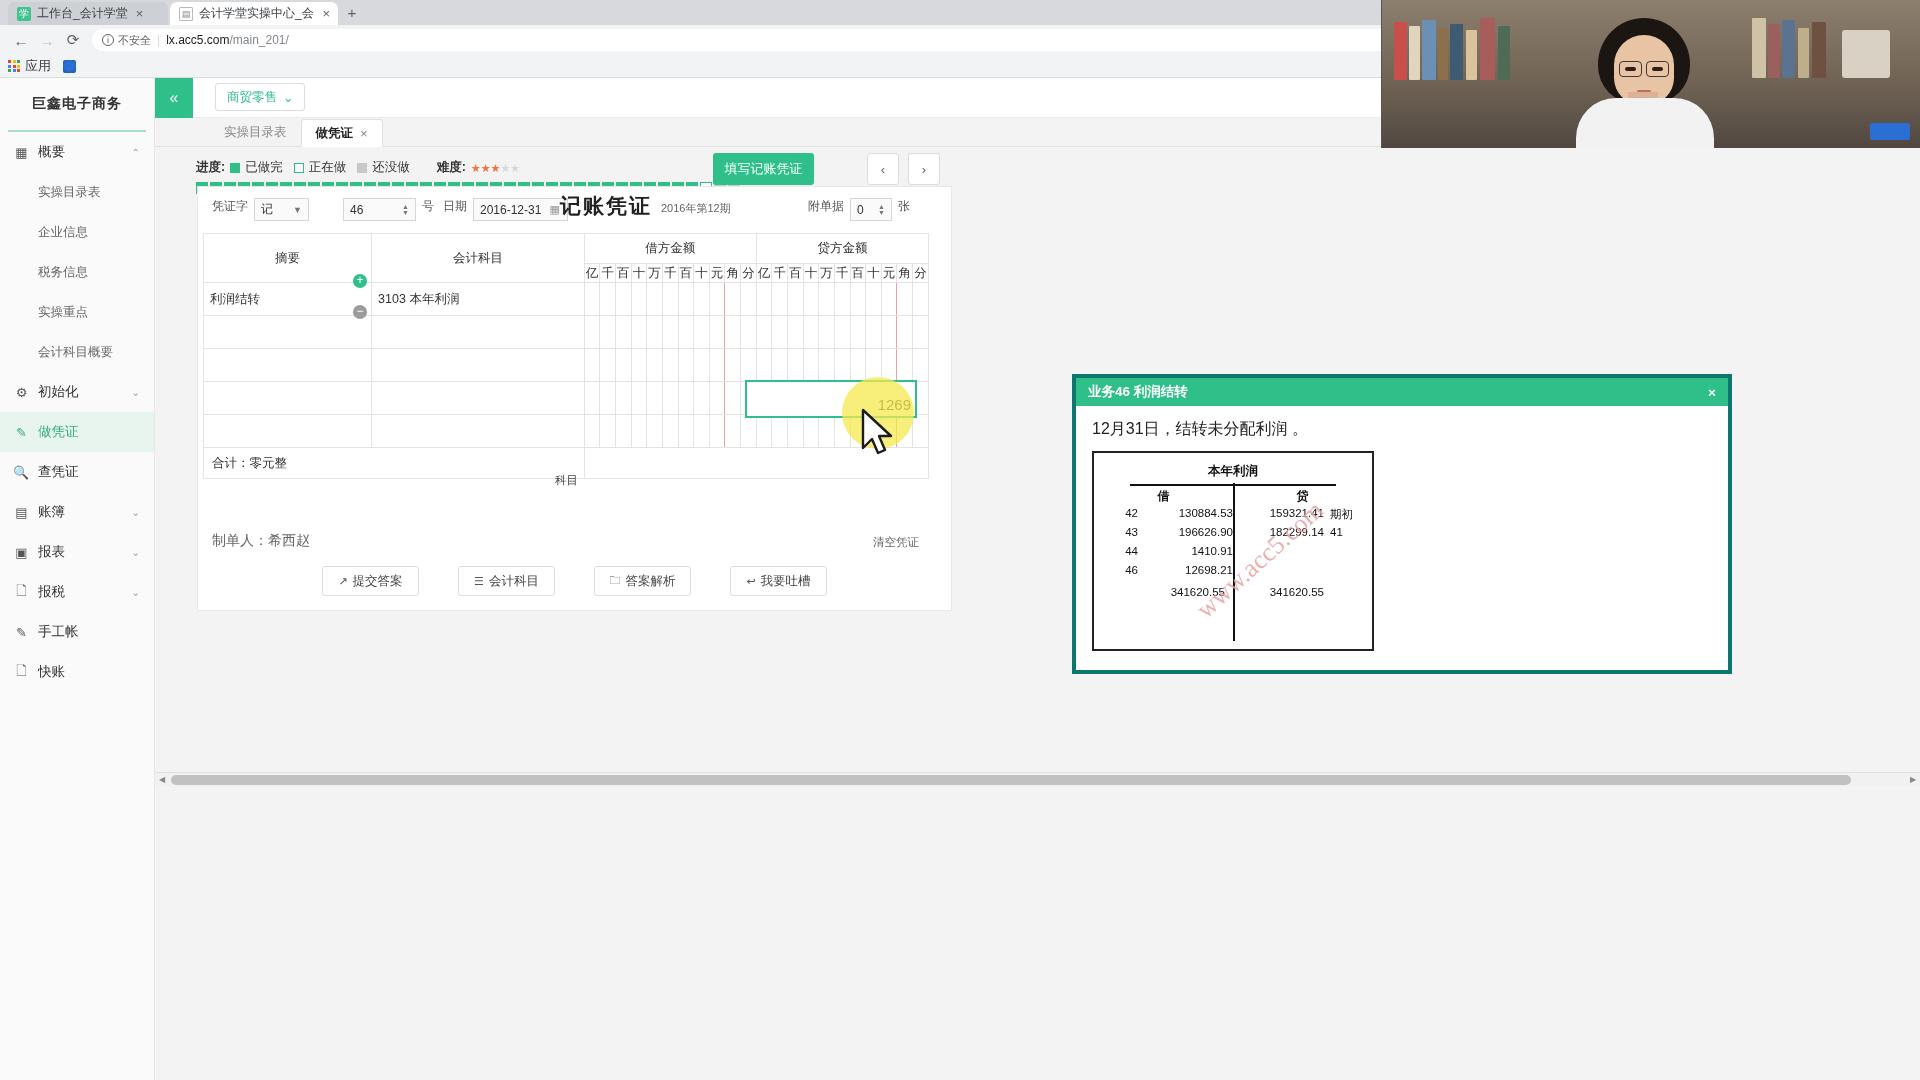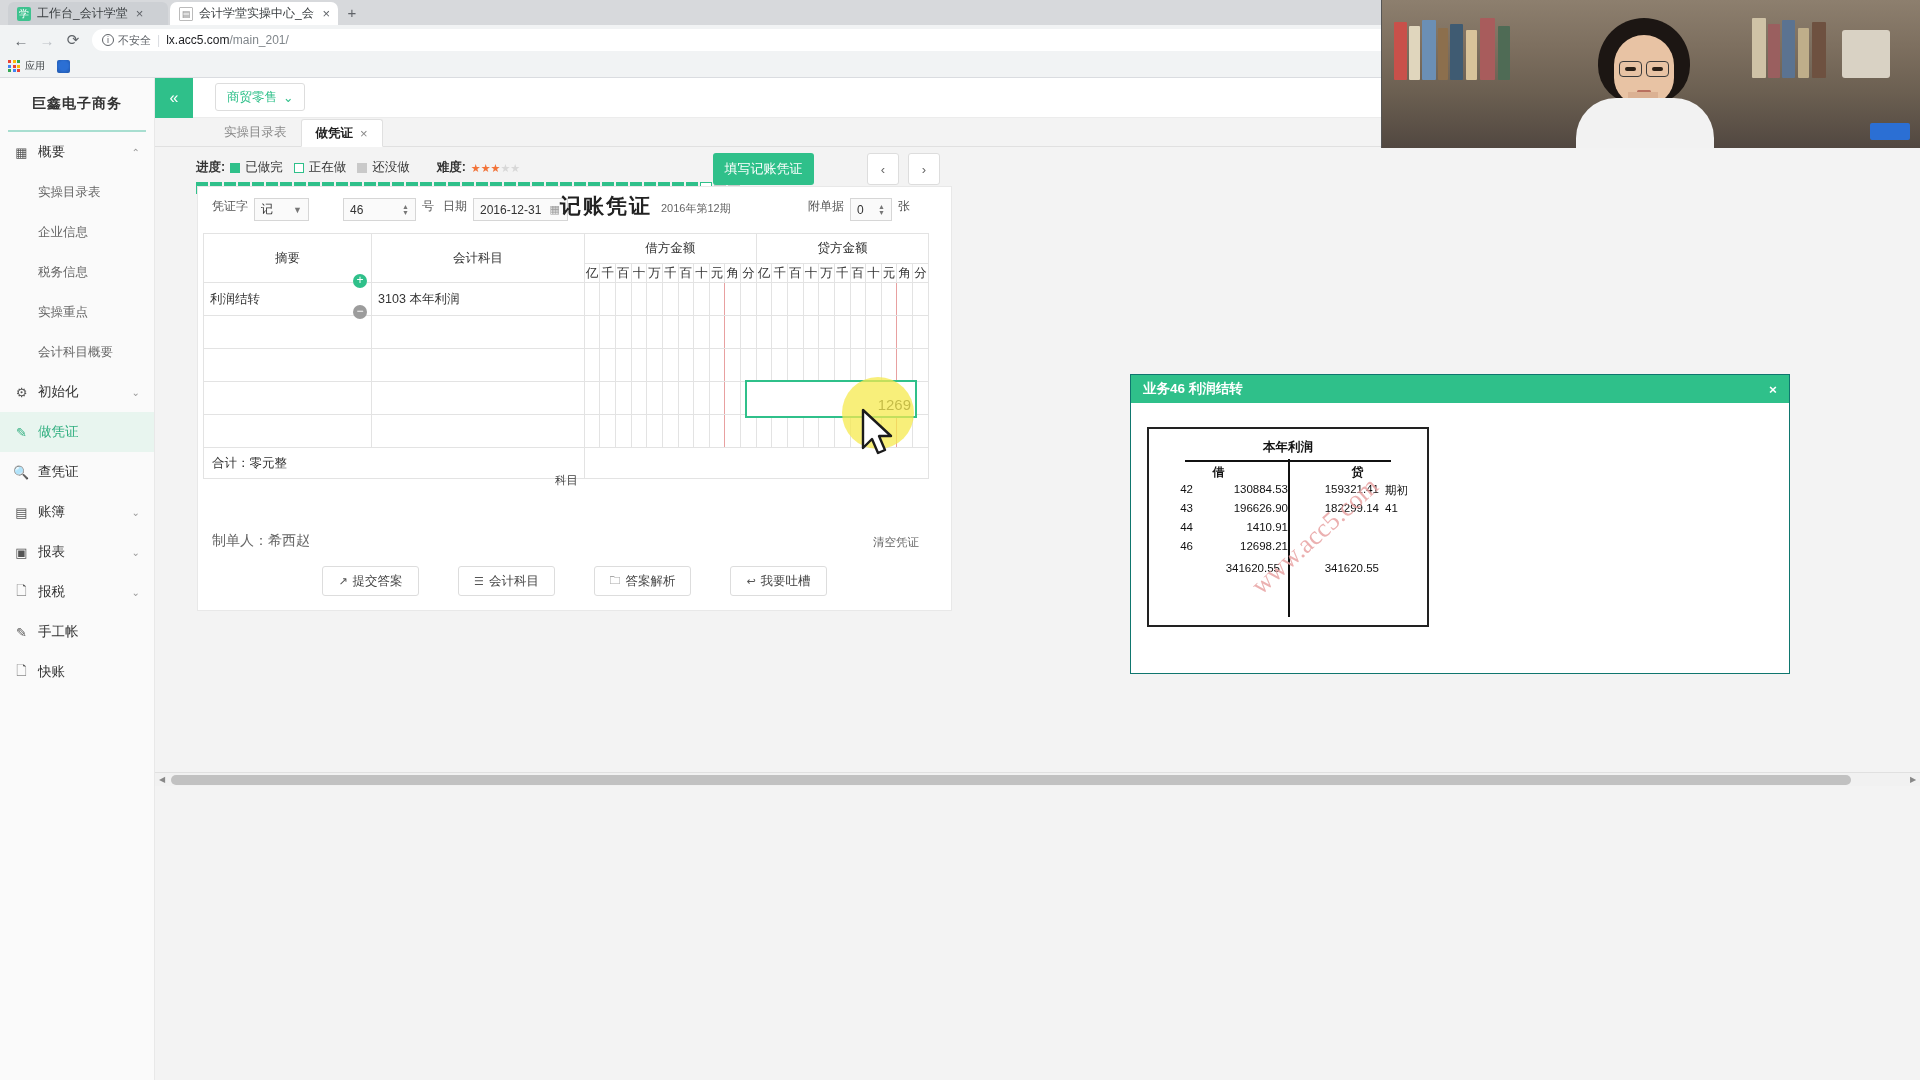--- a/index.html
+++ b/index.html
@@ -62,21 +62,21 @@
   }
   .omni-sep { color: #dadce0; }
   .omni-url { color: #202124; }
   .omni-url .gray { color: #80868b; }
 
   .chrome-bookmarks {
     position: absolute; left: 0; top: 55px; width: 1920px; height: 23px;
     background: #f1f3f4; display: flex; align-items: center; padding: 0 8px; gap: 12px;
     border-bottom: 1px solid #dadce0;
   }
-  .bm-item { display: flex; align-items: center; gap: 5px; font-size: 10px; color: #3c4043; }
+  .bm-item { display: flex; align-items: center; gap: 5px; font-size: 13px; color: #3c4043; }
   .apps-grid {
     display: grid; grid-template-columns: repeat(3, 3px); gap: 1.5px;
   }
   .apps-grid i { width: 3px; height: 3px; display:block; }
   .baidu-ico {
     width: 13px; height: 13px; border-radius: 2px;
     background: radial-gradient(circle at 50% 45%, #2b6fd4 45%, #1f55a8 100%);
   }
 
   
@@ -251,22 +251,22 @@
   }
   .vbtn {
     width: 97px; height: 30px; border: 1px solid #ddd; background: #fff;
     border-radius: 3px; font-size: 12.5px; color: #444;
     display: flex; align-items: center; justify-content: center; gap: 5px;
   }
   .vbtn .bi { color: #555; font-size: 11px; }
 
   
   .task-panel {
-    position: absolute; left: 975px; top: 296px; width: 660px; height: 300px;
-    background: #fff; border: 1px solid #0f766e;
+    position: absolute; left: 917px; top: 296px; width: 660px; height: 300px;
+    background: #fff; border: 4px solid #0f766e;
   }
   .task-head {
     height: 28px; background: #2fc08a; color: #fff; font-size: 13.5px;
     font-weight: bold; display: flex; align-items: center;
     justify-content: space-between; padding: 0 12px;
   }
   .task-body { padding: 13px 16px 0 16px; }
   .task-desc { font-size: 16px; color: #222; }
   .tbox {
     margin-top: 11px; width: 282px; height: 200px; border: 2px solid #222;
@@ -792,20 +792,21 @@
       <svg class="cursor-arrow" width="34" height="48" viewBox="0 0 34 48">
         <path d="M2 2 L2 40 L11 31 L17 45 L24 42 L18 28 L30 28 Z" fill="#fff" stroke="#1b1b1b" stroke-width="2.4" stroke-linejoin="round"></path>
       </svg>
 
       <div class="task-panel">
         <div class="task-head">
           <span>业务46 利润结转</span>
           <span>×</span>
         </div>
         <div class="task-body">
+          <div class="task-desc">12月31日，结转未分配利润 。</div>
           <div class="tbox">
             <div class="t-title">本年利润</div>
             <div class="t-rule"></div>
             <div class="t-vline"></div>
             <div class="t-dc">
               <span>借</span>
               <span>贷</span>
             </div>
             <div class="t-rows" id="trows">
                 <div class="t-line">

